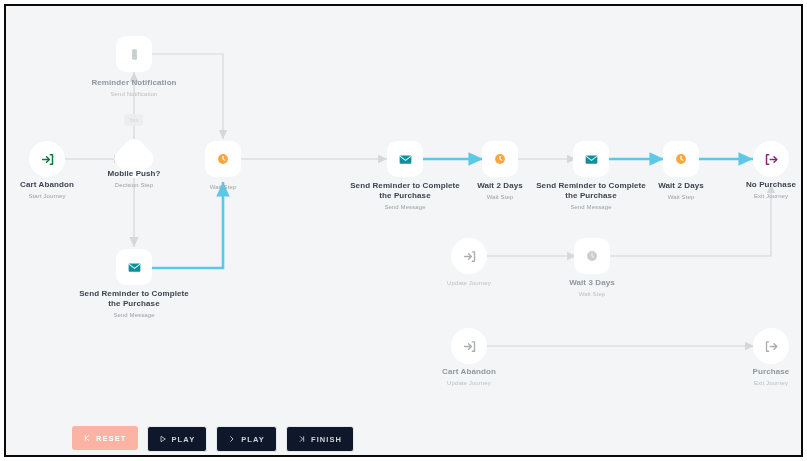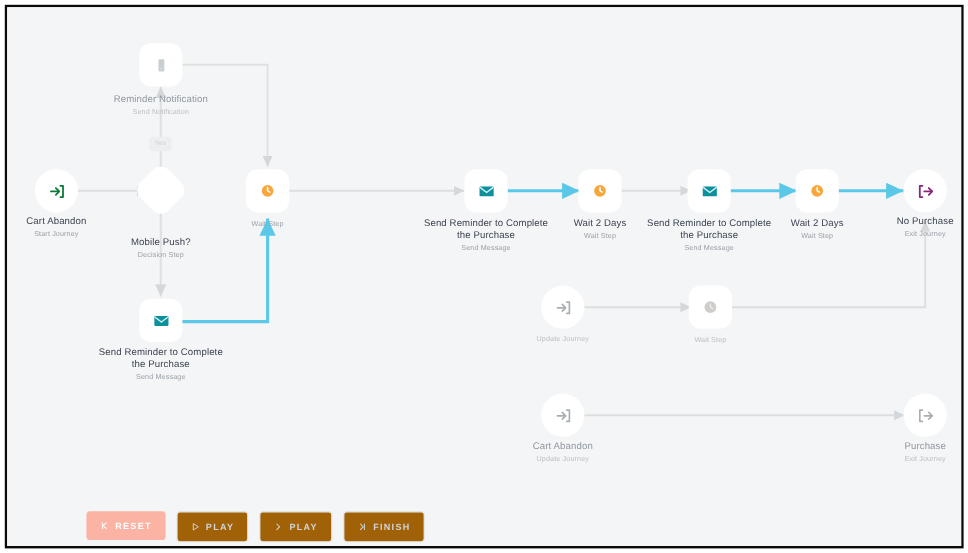--- a/index.html
+++ b/index.html
@@ -89,21 +89,21 @@
   
   .labels {
     position: absolute;
     left: 50%;
     transform: translateX(-50%);
     text-align: center;
     width: 150px;
   }
   .lbl-title {
     font-size: 8px;
-    font-weight: normal;
+    font-weight: bold;
     color: #3c4450;
     line-height: 10px;
     letter-spacing: .1px;
     white-space: pre-line;
   }
   .lbl-sub {
     font-size: 6px;
     color: #9aa1a8;
     line-height: 9px;
     margin-top: 2px;
@@ -143,21 +143,21 @@
     font-weight: bold;
     letter-spacing: 1.1px;
     box-sizing: border-box;
     user-select: none;
   }
   .tbtn.reset {
     background: #fbb3a4;
     color: #ffffff;
   }
   .tbtn.ghost {
-    background: #a16207;
+    background: #0f172a;
     border: 1px solid #e7e9ea;
     color: #cfd4d7;
   }
   .tbtn svg { display: block; }
 </style>
 </head>
 <body>
 
 <div id="screen">
   <div id="frame">
@@ -222,21 +222,21 @@
         <div class="shape diamond fill-orange">
           <span class="glyph">
             <svg width="12" height="12" viewBox="0 0 24 24" fill="none" stroke="#ffffff" stroke-width="2" stroke-linecap="round" stroke-linejoin="round">
               <rect x="7" y="2.5" width="10" height="19" rx="2"></rect>
               <path d="M7 7h10"></path>
                 <path d="M7 17h10"></path>
                 <path d="M12 7v10"></path>
             </svg>
           </span>
         </div>
-        <div class="labels" style="top:52px;">
+        <div class="labels" style="top:24px;">
           <div class="lbl-title">Mobile Push?</div>
           <div class="lbl-sub">Decision Step</div>
         </div>
       </div>
 
       <div class="node dim" style="left:128px; top:33px;">
         <div class="shape rsq fill-greylt">
           <span class="glyph">
             <svg width="13" height="13" viewBox="0 0 24 24" fill="none" stroke="#b9bfc2" stroke-width="2" stroke-linecap="round" stroke-linejoin="round">
               <rect x="7.5" y="2.5" width="9" height="19" rx="2" fill="#c9cfd1" stroke="none"></rect>
@@ -376,20 +376,21 @@
       <div class="node dim" style="left:586px; top:235px;">
         <div class="shape rsq fill-greywarm">
           <span class="glyph">
             <svg width="14" height="14" viewBox="0 0 24 24" fill="none" stroke="#c4c3bf" stroke-width="2.2" stroke-linecap="round" stroke-linejoin="round">
               <circle cx="12" cy="12" r="8.4" fill="#cfcdc9" stroke="none"></circle>
               <path d="M12 7.4V12l3.1 2" stroke="#eceae7"></path>
             </svg>
           </span>
         </div>
         <div class="labels" style="top:37px;">
+          <div class="lbl-title">Wait 3 Days</div>
           <div class="lbl-sub">Wait Step</div>
         </div>
       </div>
 
       <div class="node dim" style="left:463px; top:325px;">
         <div class="shape circle fill-grey">
           <span class="glyph">
             <svg width="15" height="15" viewBox="0 0 24 24" fill="none" stroke="#a8aeb2" stroke-width="2.2" stroke-linecap="round" stroke-linejoin="round">
               <path d="M4 12h10"></path>
                 <path d="M10.5 7.5 15 12l-4.5 4.5"></path>

